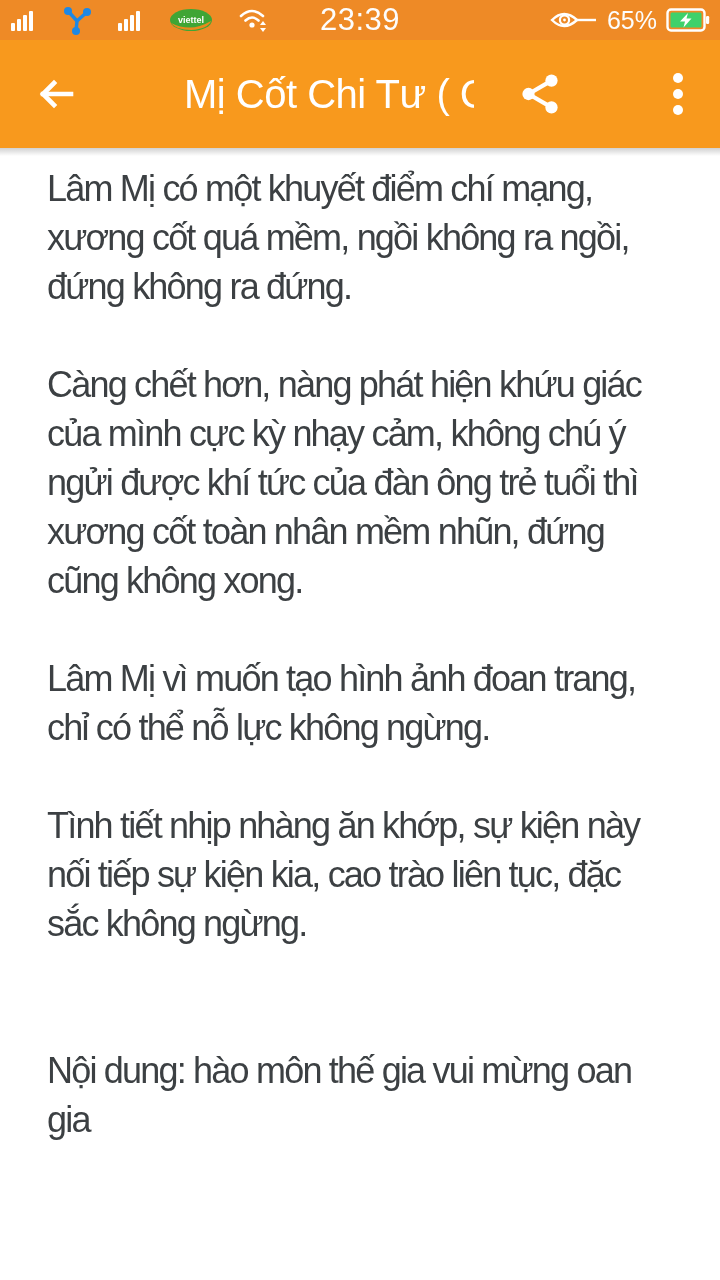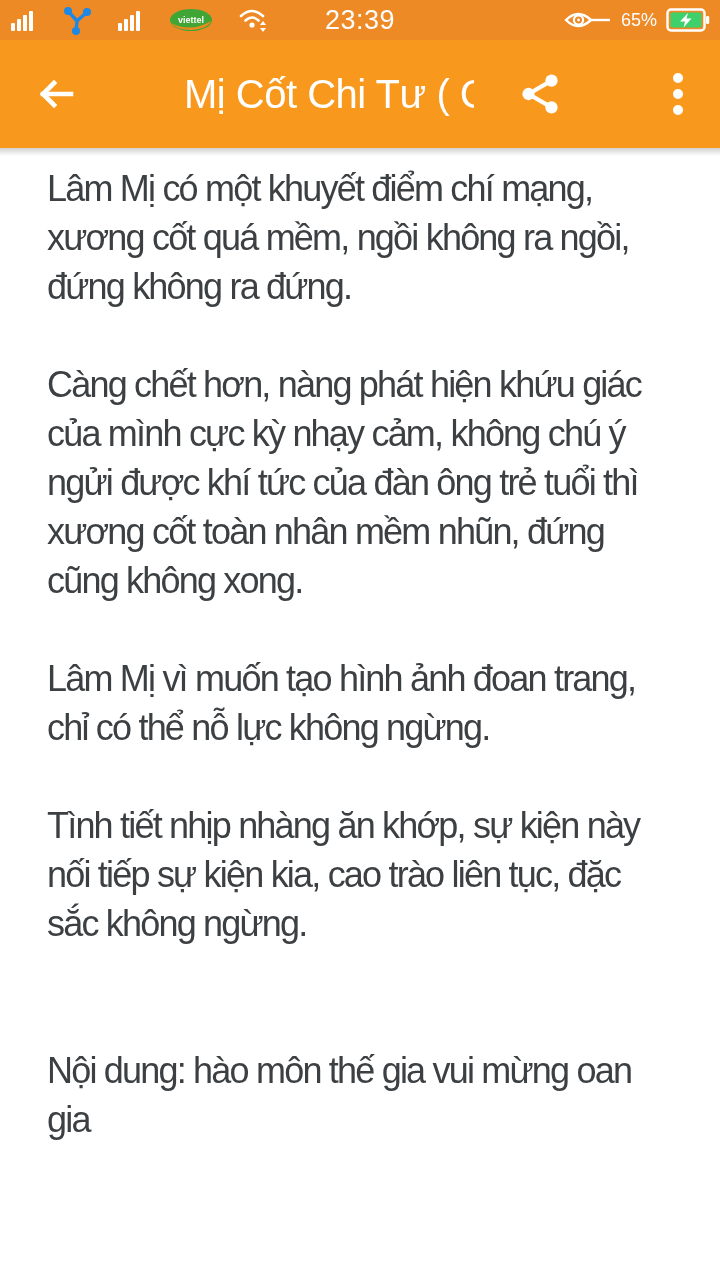--- a/index.html
+++ b/index.html
@@ -31,27 +31,27 @@
     align-items: center;
     gap: 24px;
     z-index: 1;
   }
   .sb-time {
     position: absolute;
     left: 0; right: 0; top: 0; bottom: 0;
     display: flex;
     align-items: center;
     justify-content: center;
-    font-size: 27px;
+    font-size: 31px;
     color: #fdfdfd;
     letter-spacing: 0.5px;
     text-align: center;
   }
   .sb-right { gap: 9px; }
-  .sb-percent { font-size: 18px; color: #fdfdfd; }
+  .sb-percent { font-size: 25px; color: #fdfdfd; }
   .sb-icon { display: block; }
 
   
   .app-bar {
     position: relative;
     height: 108px;
     background: #F8991D;
     display: flex;
     align-items: center;
     padding: 0 24px 0 30px;

